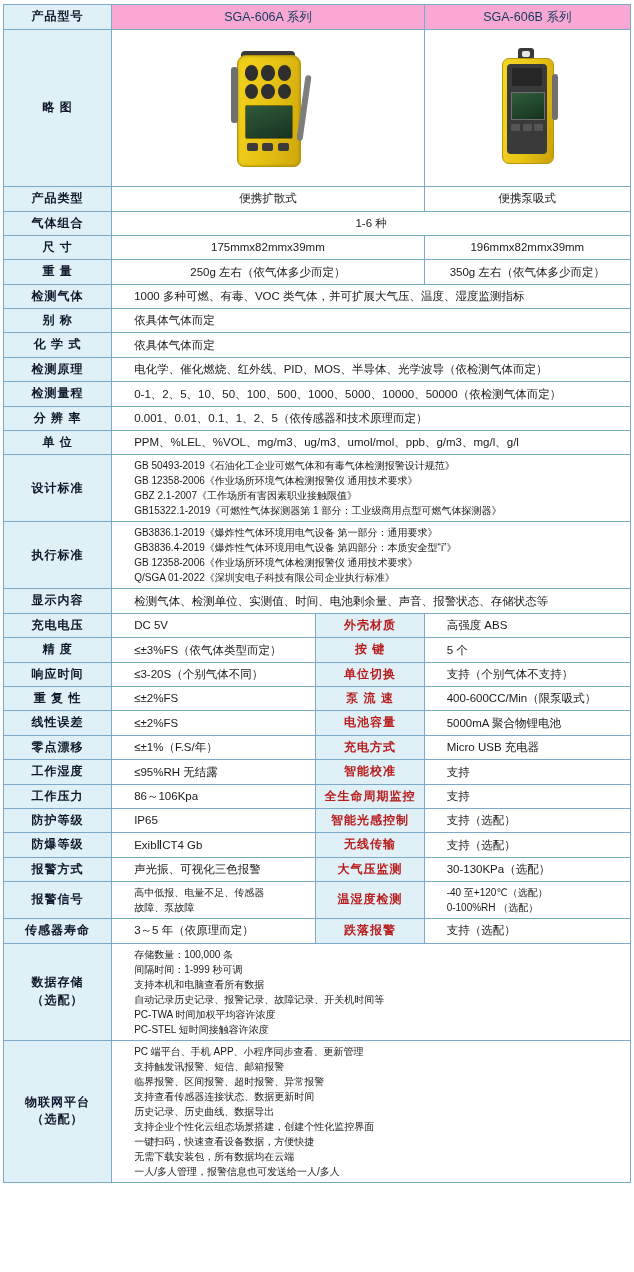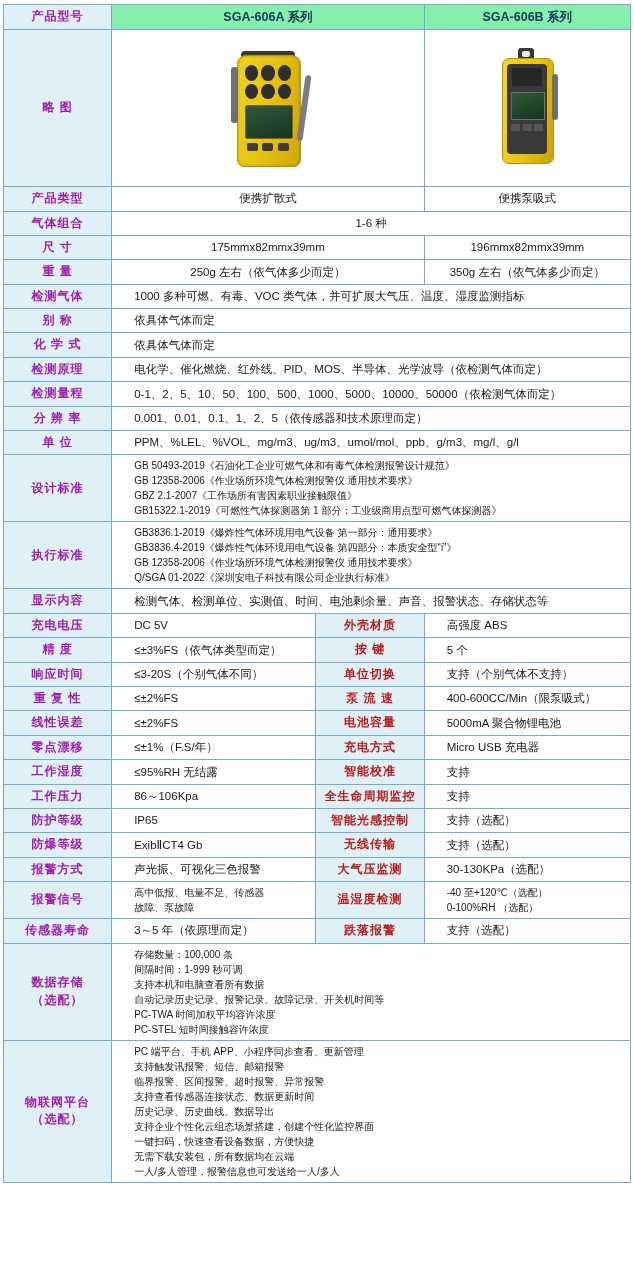--- a/index.html
+++ b/index.html
@@ -23,38 +23,38 @@
     font-size:11.5px;
     color:#1a1a1a;
     vertical-align:middle;
     line-height:1.45;
     word-break:break-all;
   }
   .lbl{
     background:#dff0f7;
     text-align:center;
     font-weight:bold;
-    color:#a21caf;
+    color:#0f172a;
     font-size:12px;
     letter-spacing:1px;
     width:108px;
   }
   .lbl2{
     background:#dff0f7;
     text-align:center;
     font-weight:bold;
     color:#b91c1c;
     font-size:12px;
     letter-spacing:1px;
   }
   .ctr{text-align:center;}
   .hdr{
-    background:#86efac;
+    background:#f9a8d4;
     text-align:center;
-    font-weight:bold;
+    font-weight:normal;
     color:#123b5c;
     font-size:12.5px;
   }
   .imgcell{
     background:#ffffff;
     text-align:center;
     height:148px;
     padding:4px;
   }
   .multi{

